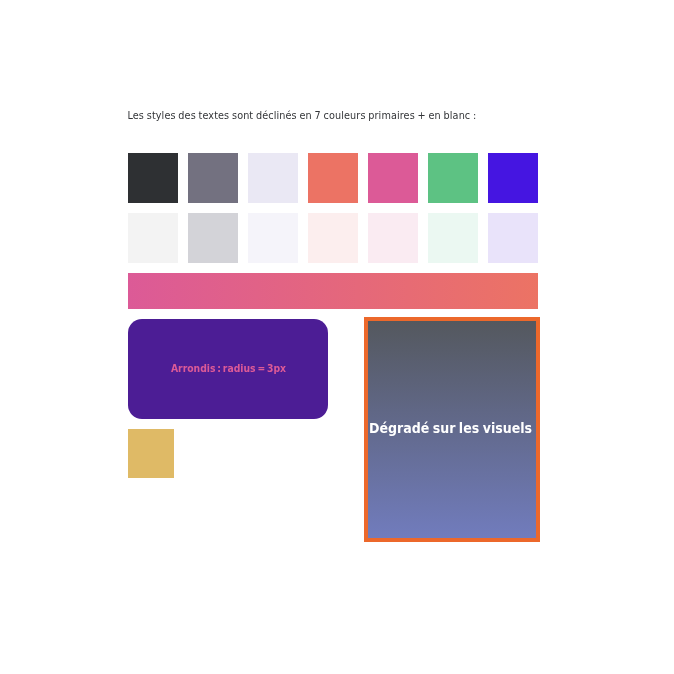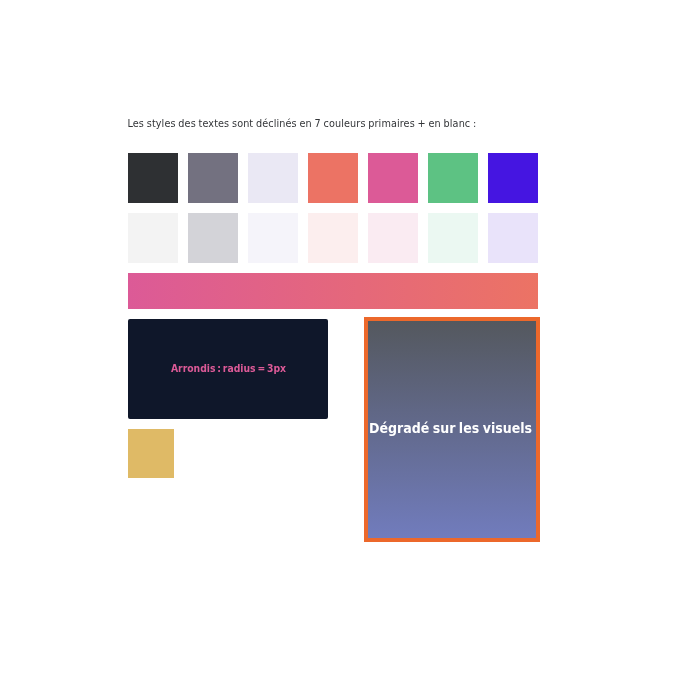--- a/index.html
+++ b/index.html
@@ -9,21 +9,21 @@
     background:#ffffff;
     font-family:"Liberation Sans",sans-serif;
     overflow:hidden;
     -webkit-font-smoothing:antialiased;
     -moz-osx-font-smoothing:grayscale;
   }
   #page{position:relative;width:674px;height:674px;background:#ffffff;}
 
   
   #caption{
-    position:absolute;left:127.5px;top:117px;
+    position:absolute;left:127.5px;top:109px;
     font-family:"DejaVu Sans Condensed","DejaVu Sans",sans-serif;
     font-size:10.75px;line-height:13px;
     letter-spacing:0.1px;word-spacing:-0.4px;
     color:#333538;white-space:nowrap;
   }
 
   
   .swatch-row{position:absolute;left:128px;display:flex;gap:10px;}
   .swatch{width:50px;height:50px;}
   #primary-row{top:153px;}
@@ -80,21 +80,21 @@
       <div class="swatch" style="background: rgb(211, 211, 216);"></div>
       <div class="swatch" style="background: rgb(245, 244, 250);"></div>
       <div class="swatch" style="background: rgb(252, 238, 238);"></div>
       <div class="swatch" style="background: rgb(250, 235, 242);"></div>
       <div class="swatch" style="background: rgb(235, 248, 242);"></div>
       <div class="swatch" style="background: rgb(233, 227, 250);"></div>
     </div>
 
   <div id="gradient-bar" style="background: linear-gradient(90deg, rgb(220, 90, 151), rgb(236, 115, 100));"></div>
 
-  <div id="rounded-box" style="background: #0f172a; border-radius: 2px;">
+  <div id="rounded-box" style="background: #4c1d95; border-radius: 14px;">
     <span id="rounded-box-label" style="color: rgb(220, 90, 151);">Arrondis : radius = 3px</span>
   </div>
 
   <div id="gold-swatch" style="background: rgb(223, 186, 102);"></div>
 
   <div id="visual-box" style="background: linear-gradient(rgb(84, 88, 94), rgb(113, 124, 189)); border-color: rgb(236, 104, 43);">
     <span id="visual-box-label" style="color: rgb(255, 255, 255);">Dégradé sur les visuels</span>
   </div>
 
 </div>

